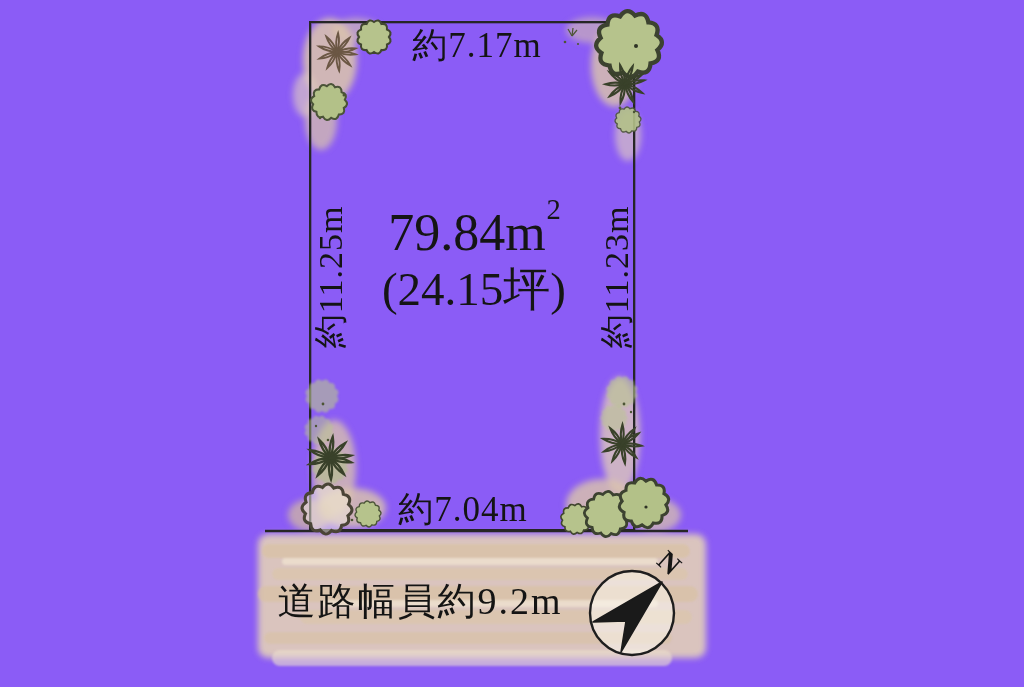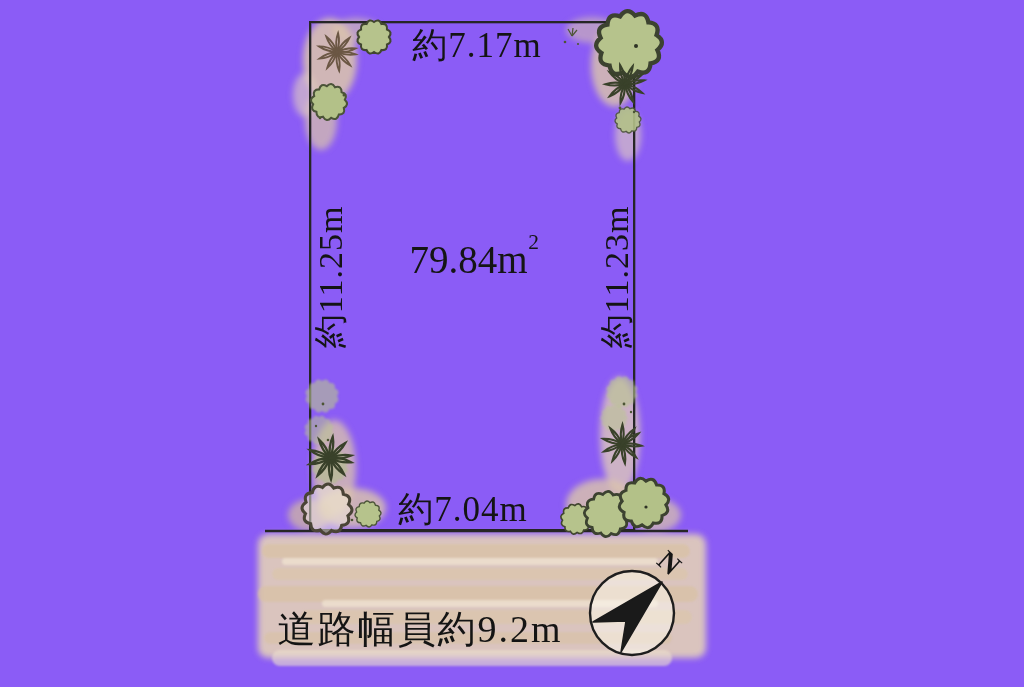--- a/index.html
+++ b/index.html
@@ -7,21 +7,21 @@
     position:relative;width:1024px;height:687px;background:#8b5cf6;overflow:hidden;
     font-family:"Liberation Serif","DejaVu Serif",serif;color:#151515;
   }
   #drawing{position:absolute;left:0;top:0;}
   .label{position:absolute;transform:translate(-50%,-50%);white-space:nowrap;
          color:#141414;letter-spacing:1px;}
   .dim-h{font-size:35px;}
   .dim-v{font-size:34px;transform:translate(-50%,-50%) rotate(-90deg);}
   .area-block{position:absolute;left:474px;top:256px;transform:translate(-50%,-50%);
               text-align:center;line-height:57px;}
-  .area-line1{font-size:39px;}
+  .area-line1{font-size:52px;}
   .area-line1 sup{font-size:55%;position:relative;top:-0.45em;left:0.03em;}
   .area-line2{font-size:47px;}
   .road-label{font-size:38px;letter-spacing:2px;}
   .north-label{position:absolute;left:669px;top:563px;font-size:28px;font-weight:700;
                transform:translate(-50%,-50%) rotate(42deg);}
 </style>
 </head>
 <body>
 
 <div id="stage">
@@ -161,21 +161,22 @@
   </svg>
 
   <div class="label dim-h" style="left:477px;top:45px;">約7.17m</div>
 
   <div class="label dim-v" style="left:331px;top:277px;">約11.25m</div>
 
   <div class="label dim-v" style="left:617px;top:277px;">約11.23m</div>
 
   <div class="area-block">
     <div class="area-line1"><span>79.84m</span><sup>2</sup></div>
+    <div class="area-line2">(24.15坪)</div>
   </div>
 
   <div class="label dim-h" style="left:463px;top:509px;">約7.04m</div>
 
-  <div class="label road-label" style="left:420px;top:601px;margin-top:28px;">道路幅員約9.2m</div>
+  <div class="label road-label" style="left:420px;top:601px;">道路幅員約9.2m</div>
 
   <div class="north-label">N</div>
 
 </div>
 
 </body></html>

